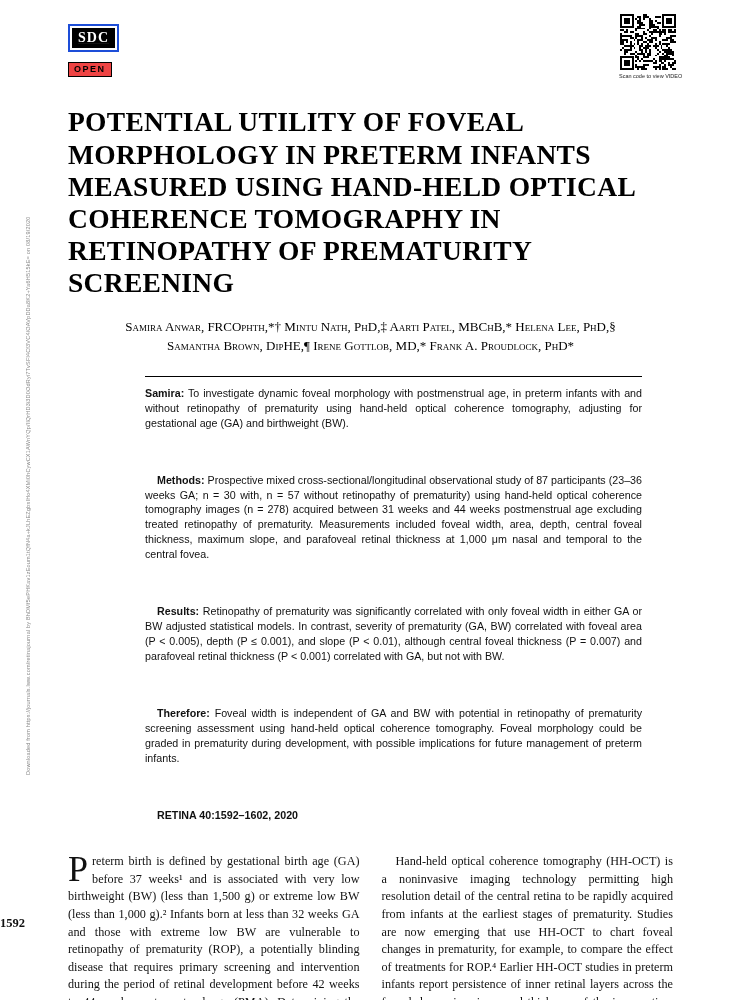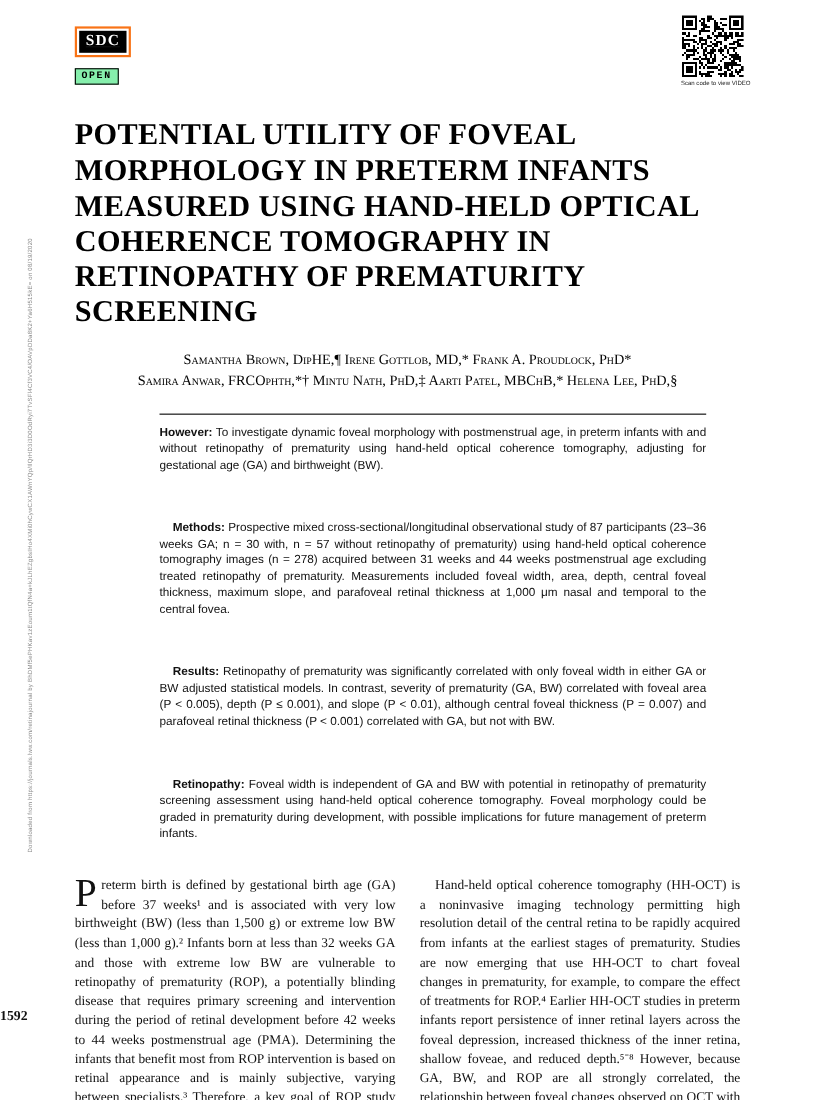--- a/index.html
+++ b/index.html
@@ -7,31 +7,31 @@
     position:relative;
     width:739px;height:1000px;
     background:#fff;
     overflow:hidden;
     font-family:"Liberation Serif", serif;
     color:#111;
   }
   
   .sdc-badge{
     position:absolute;left:68px;top:24px;
-    border:2px solid #f97316;padding:2px;background:#fff;text-decoration:underline;
+    border:2px solid #1d4ed8;padding:2px;background:#fff;text-decoration:underline;
   }
   .sdc-inner{
     background:#000;color:#fff;
     font-family:"Liberation Serif",serif;font-weight:bold;
     font-size:14px;line-height:1;padding:3px 6px;letter-spacing:1px;
   }
   .open-badge{
     position:absolute;left:68px;top:62px;
-    border:1px solid #000;background:#86efac;color:#000;
-    font-family:Liberation Mono, monospace;font-weight:bold;
+    border:1px solid #000;background:#ef4444;color:#000;
+    font-family:Liberation Sans, sans-serif;font-weight:bold;
     font-size:9px;line-height:1;padding:2px 5px;letter-spacing:1.5px;
   }
   
   .qr-wrap{position:absolute;right:62px;top:14px;width:58px;text-align:center;}
   .qr-wrap svg{width:56px;height:56px;shape-rendering:crispEdges;display:block;margin:0 auto;}
   .qr-caption{
     margin-top:3px;font-family:"Liberation Sans",sans-serif;
     font-size:5.5px;color:#222;white-space:nowrap;
   }
   
@@ -418,36 +418,39 @@
     <div class="qr-caption">Scan code to view VIDEO</div>
   </div>
 
   <div class="sidebar-text">Downloaded from https://journals.lww.com/retinajournal by BhDMf5ePHKav1zEoum1tQfN4a+kJLhEZgbsIHo4XMi0hCywCX1AWnYQp/IlQrHD3i3D0OdRyi7TvSFl4Cf3VC4/OAVpDDa8K2+Ya6H515kE= on 08/19/2020</div>
 
   <div class="content">
 
     <h1 class="title">POTENTIAL UTILITY OF FOVEAL MORPHOLOGY IN PRETERM INFANTS MEASURED USING HAND-HELD OPTICAL COHERENCE TOMOGRAPHY IN RETINOPATHY OF PREMATURITY SCREENING</h1>
 
     <div class="authors">
+      <div>Samira Anwar, FRCOphth,*† Mintu Nath, PhD,‡ Aarti Patel, MBChB,* Helena Lee, PhD,§</div>
       <div>Samantha Brown, DipHE,¶ Irene Gottlob, MD,* Frank A. Proudlock, PhD*</div>
-      <div>Samira Anwar, FRCOphth,*† Mintu Nath, PhD,‡ Aarti Patel, MBChB,* Helena Lee, PhD,§</div>
     </div>
 
     <div class="abstract">
       <p class="abs-sec">
-        <span class="abs-label">However:</span><span class="abs-text"> To investigate dynamic foveal morphology with postmenstrual age, in preterm infants with and without retinopathy of prematurity using hand-held optical coherence tomography, adjusting for gestational age (GA) and birthweight (BW).</span>
+        <span class="abs-label">Samira:</span><span class="abs-text"> To investigate dynamic foveal morphology with postmenstrual age, in preterm infants with and without retinopathy of prematurity using hand-held optical coherence tomography, adjusting for gestational age (GA) and birthweight (BW).</span>
       </p>
       <p class="abs-sec">
         <span class="abs-label">Methods:</span><span class="abs-text"> Prospective mixed cross-sectional/longitudinal observational study of 87 participants (23–36 weeks GA; n = 30 with, n = 57 without retinopathy of prematurity) using hand-held optical coherence tomography images (n = 278) acquired between 31 weeks and 44 weeks postmenstrual age excluding treated retinopathy of prematurity. Measurements included foveal width, area, depth, central foveal thickness, maximum slope, and parafoveal retinal thickness at 1,000 μm nasal and temporal to the central fovea.</span>
       </p>
       <p class="abs-sec">
         <span class="abs-label">Results:</span><span class="abs-text"> Retinopathy of prematurity was significantly correlated with only foveal width in either GA or BW adjusted statistical models. In contrast, severity of prematurity (GA, BW) correlated with foveal area (P &lt; 0.005), depth (P ≤ 0.001), and slope (P &lt; 0.01), although central foveal thickness (P = 0.007) and parafoveal retinal thickness (P &lt; 0.001) correlated with GA, but not with BW.</span>
       </p>
       <p class="abs-sec">
-        <span class="abs-label">Retinopathy:</span><span class="abs-text"> Foveal width is independent of GA and BW with potential in retinopathy of prematurity screening assessment using hand-held optical coherence tomography. Foveal morphology could be graded in prematurity during development, with possible implications for future management of preterm infants.</span>
+        <span class="abs-label">Therefore:</span><span class="abs-text"> Foveal width is independent of GA and BW with potential in retinopathy of prematurity screening assessment using hand-held optical coherence tomography. Foveal morphology could be graded in prematurity during development, with possible implications for future management of preterm infants.</span>
+      </p>
+      <p class="abs-sec abs-citation">
+        <span class="abs-label">RETINA</span><span class="abs-text"> 40:1592–1602, 2020</span>
       </p>
     </div>
 
     <div class="body-cols">
       <div class="col">
         <p class="para">
           <span class="dropcap">P</span><span>reterm birth is defined by gestational birth age (GA) before 37 weeks¹ and is associated with very low birthweight (BW) (less than 1,500 g) or extreme low BW (less than 1,000 g).² Infants born at less than 32 weeks GA and those with extreme low BW are vulnerable to retinopathy of prematurity (ROP), a potentially blinding disease that requires primary screening and intervention during the period of retinal development before 42 weeks to 44 weeks postmenstrual age (PMA). Determining the infants that benefit most from ROP intervention is based on retinal appearance and is mainly subjective, varying between specialists.³ Therefore, a key goal of ROP study has been to investigate factors that identify preterm infants at risk of treatment requiring ROP.</span>
         </p>
       </div>
       <div class="col">

